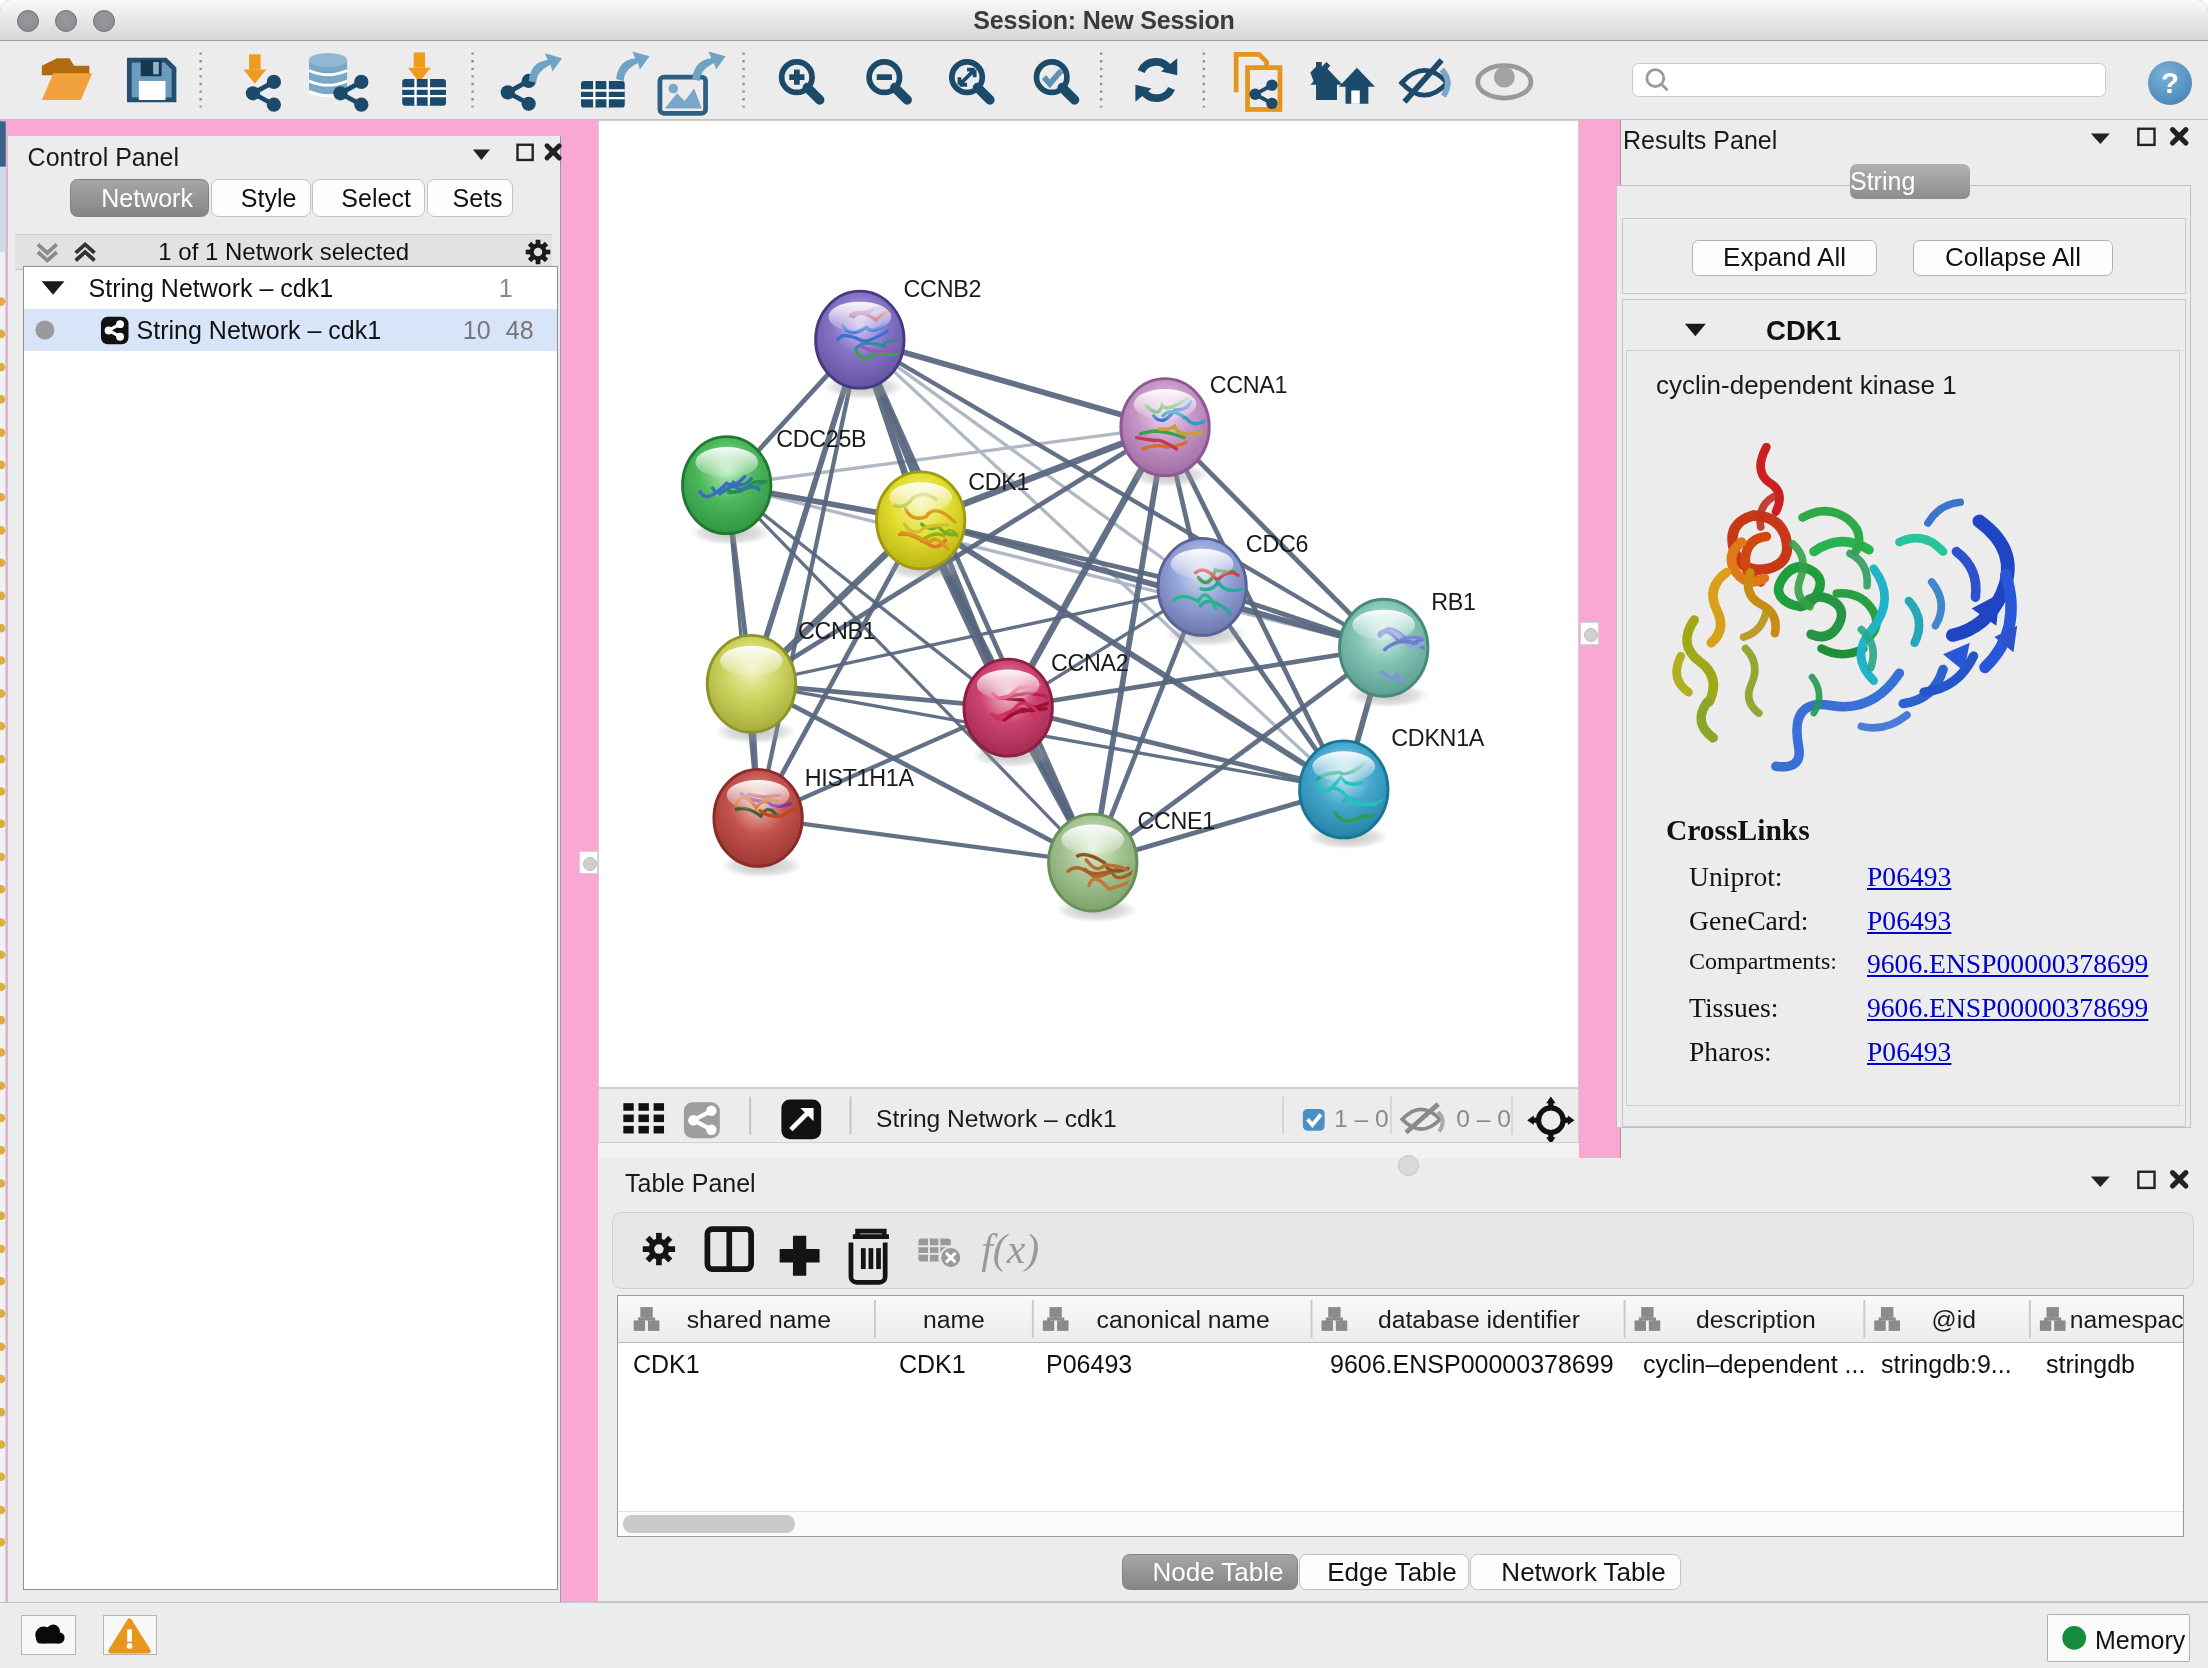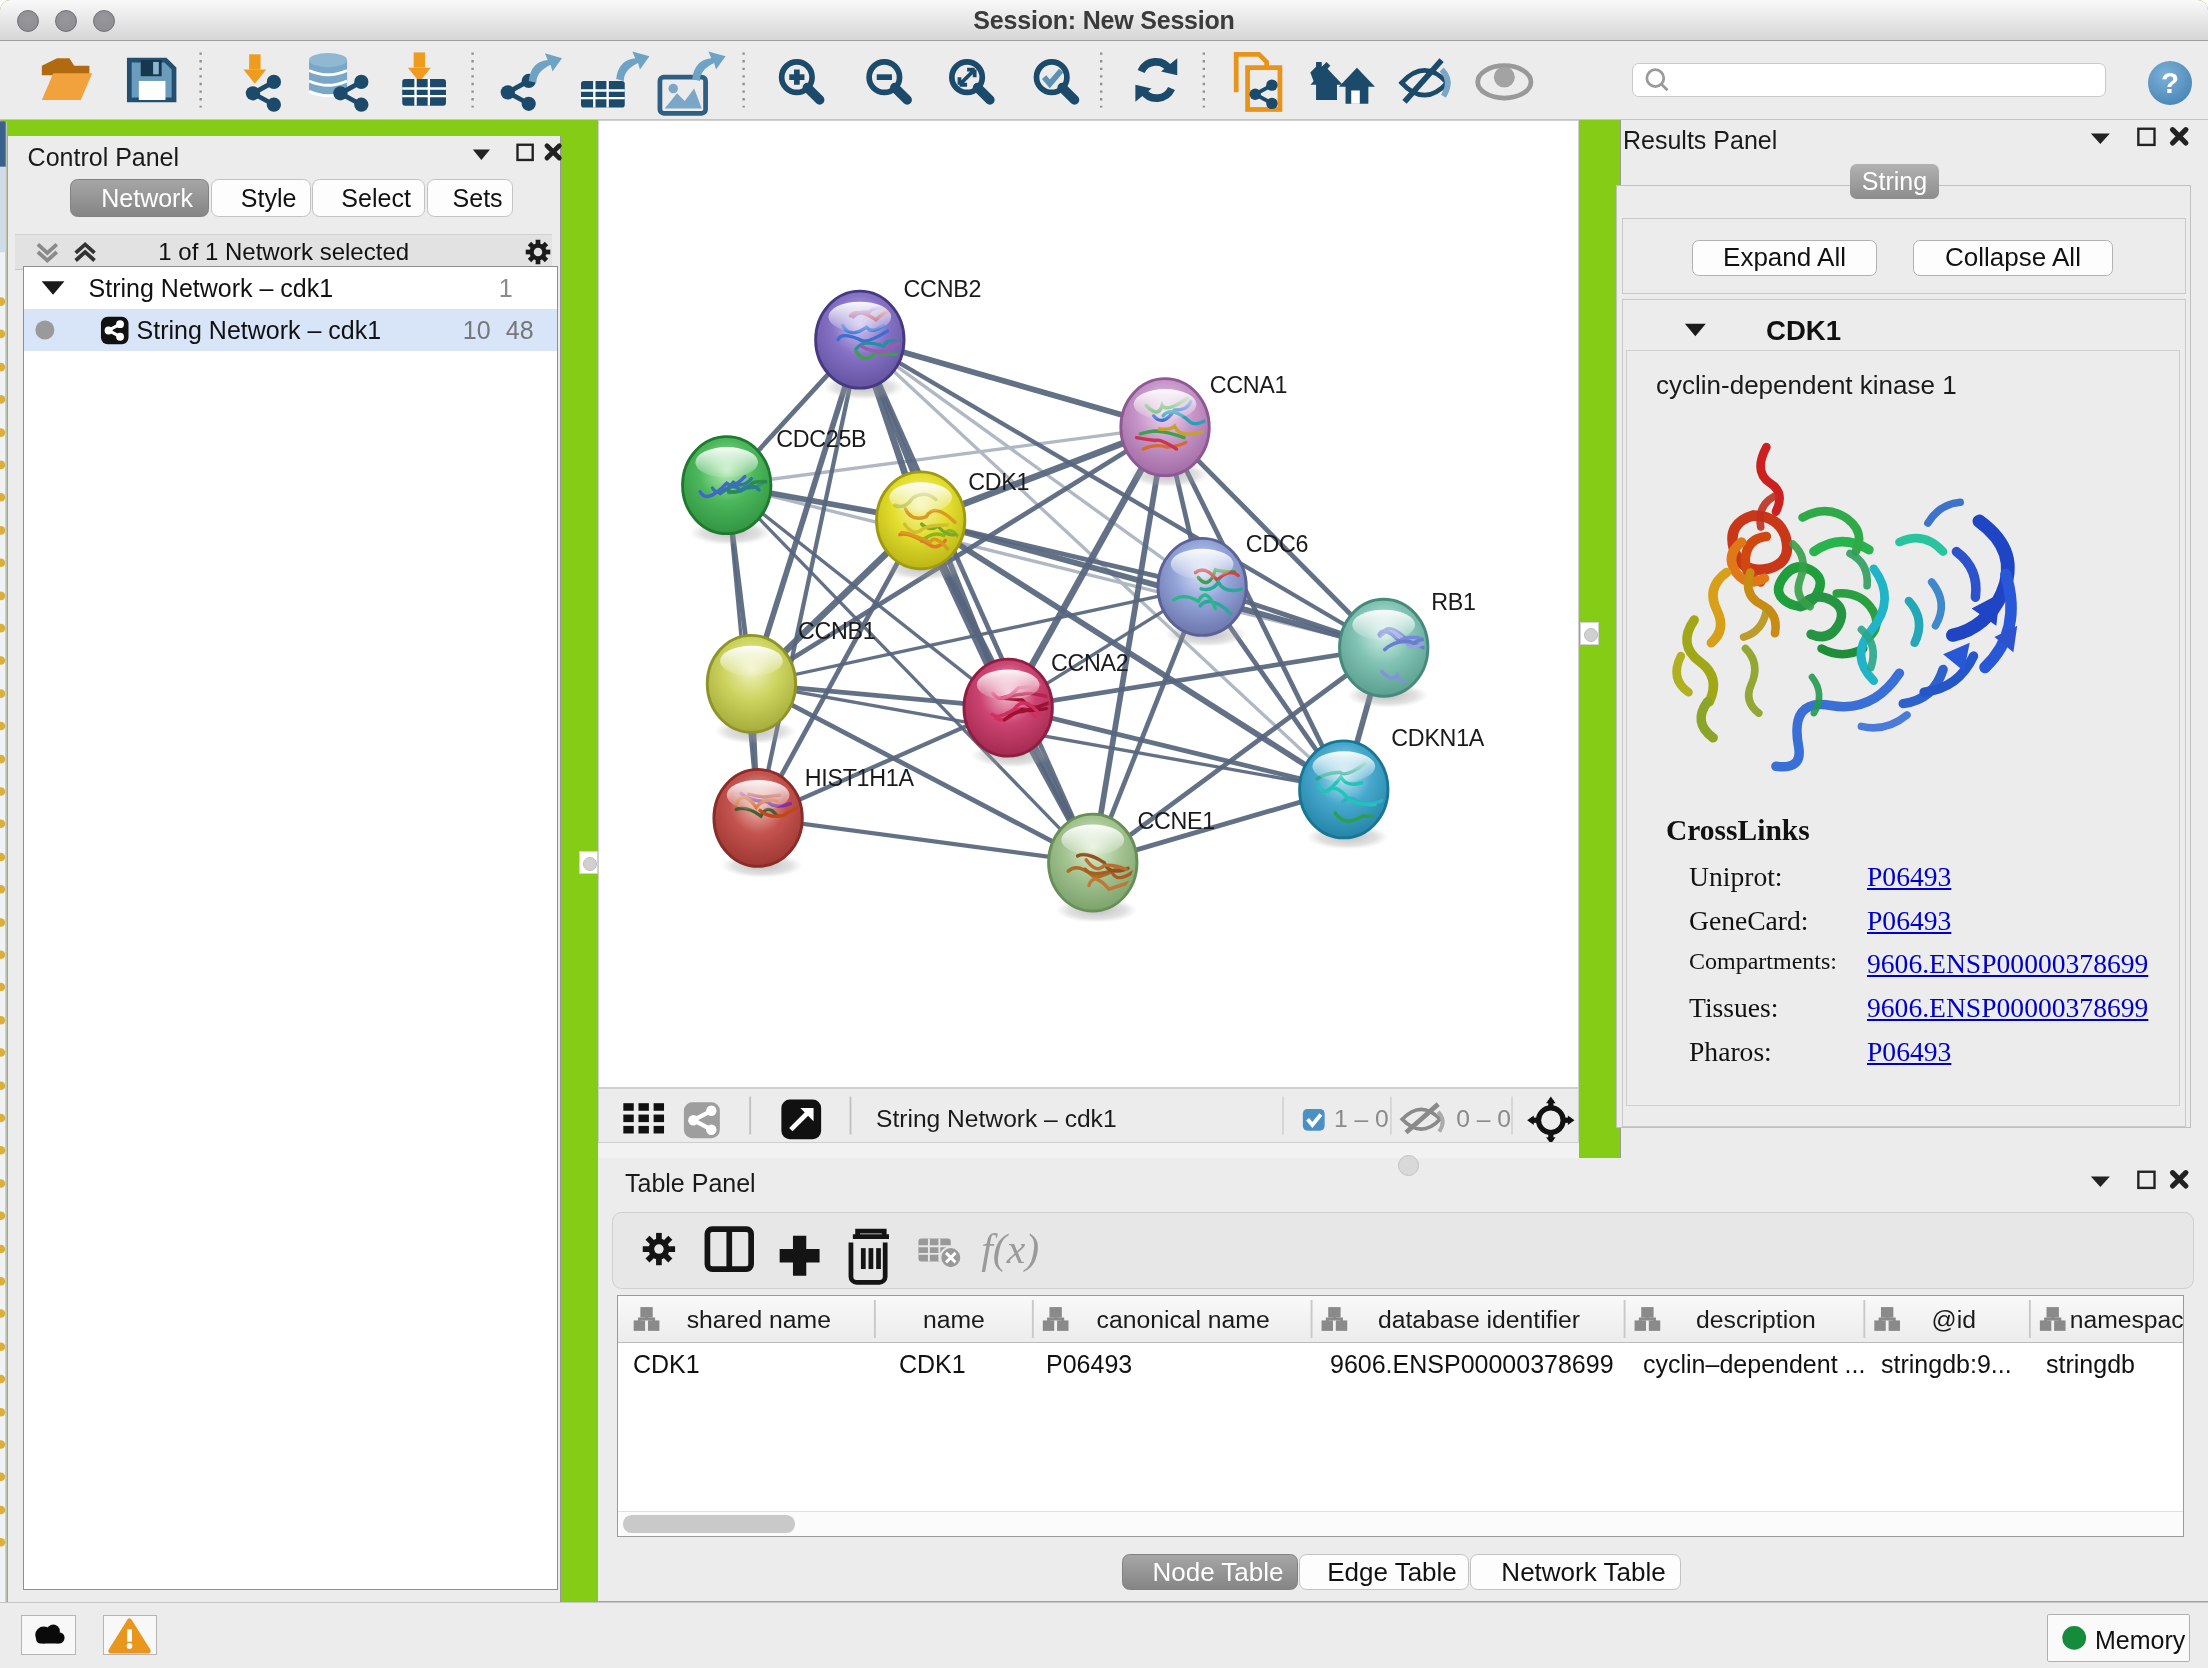--- a/index.html
+++ b/index.html
@@ -1,17 +1,17 @@
 <!DOCTYPE html>
 <html style="font-size:15px"><head>
 <meta charset="utf-8">
 <style>
 html,body{margin:0;padding:0;overflow:hidden;width:2208px;height:1668px;}
 body{font-family:"Liberation Sans",sans-serif;background:#fff;-webkit-font-smoothing:antialiased;}
-#app{position:relative;width:2208px;height:1668px;background:#84cc16;overflow:hidden;border-radius:10.5px 10.5px 0 0;box-shadow:inset 1px 0 0 #a8a8a8, inset -1px 0 0 #a8a8a8;}
+#app{position:relative;width:2208px;height:1668px;background:#f9a8d4;overflow:hidden;border-radius:10.5px 10.5px 0 0;box-shadow:inset 1px 0 0 #a8a8a8, inset -1px 0 0 #a8a8a8;}
 .abs{position:absolute;}
 #titlebar{position:absolute;left:0;top:0;width:2208px;height:40px;
   background:linear-gradient(#f9f9f9,#d6d6d6);border-bottom:1px solid #9f9f9f;}
 .tl{position:absolute;top:9.5px;width:22px;height:22px;border-radius:50%;
   background:radial-gradient(circle at 50% 38%,#97979c,#8b8b90);border:1.4px solid #6f6f74;box-sizing:border-box;}
 #title{position:absolute;left:0;top:0;width:100%;height:40px;line-height:40px;text-align:center;
   font-size:25px;font-weight:600;color:#3b3b3b;letter-spacing:-0.2px;}
 #toolbar{position:absolute;left:0;top:41px;width:2208px;height:78px;background:#ececec;border-bottom:1px solid #c3c3c3;}
 #searchbox{position:absolute;left:1632px;top:22px;width:474px;height:34px;background:#fff;
   border:1.9px solid #c9c9c9;border-radius:6.7px;box-sizing:border-box;}
@@ -599,22 +599,22 @@
     </svg>
   </div>
   <div id="rpanel"></div>
   <div class="panelhead abs" style="left:1623px;top:126px;">Results Panel</div>
   <svg width="124" height="28.5" class="abs" style="left:2083px;top:124px;" viewBox="0 0 130 30">
     <path d="M8,10 l20,0 -10,11 z" fill="#222"></path>
     <rect x="58" y="5" width="17" height="17" fill="none" stroke="#222" stroke-width="2.5"></rect>
     <path d="M94,6 l14,14 m0,-14 l-14,14" stroke="#222" stroke-width="5.5" stroke-linecap="round"></path>
   </svg>
   <div class="abs" style="left:1616px;top:185px;width:575px;height:943px;border:1.9px solid #c0c0c0;box-sizing:border-box;background:#ececec;"></div>
-  <div class="abs" style="left:1850px;top:164px;width:89px;height:35px;border-radius:6.7px;z-index:5;
-    background:linear-gradient(#b2b2b2,#8c8c8c);color:#fff;font-size:25px;text-align:center;line-height:35px;">String</div>
+  <div class="abs" style="left:1850px;top:164px;width:120px;height:35px;border-radius:6.7px;z-index:5;
+    background:linear-gradient(#b2b2b2,#8c8c8c);color:#fff;font-size:25px;text-align:left;line-height:35px;">String</div>
   <div class="abs" style="left:1622px;top:218px;width:564px;height:76px;border:1px solid #c9c9c9;box-sizing:border-box;"></div>
   <div class="abs" style="left:1692px;top:240px;width:185px;height:36px;background:#fdfdfd;border:1px solid #b2b2b2;
     border-radius:6.7px;box-sizing:border-box;font-size:26px;text-align:center;line-height:33px;color:#111;">Expand All</div>
   <div class="abs" style="left:1913px;top:240px;width:200px;height:36px;background:#fdfdfd;border:1px solid #b2b2b2;
     border-radius:6.7px;box-sizing:border-box;font-size:26px;text-align:center;line-height:33px;color:#111;">Collapse All</div>
   <div class="abs" style="left:1622px;top:299px;width:564px;height:828px;border:1px solid #c9c9c9;box-sizing:border-box;"></div>
   <svg width="28.5" height="19" class="abs" style="left:1683px;top:321px;" viewBox="0 0 30 20">
       <path d="M2,3 l22,0 -11,13 z" fill="#1a1a1a"></path>
     </svg>
   <div class="abs" style="left:1766px;top:315px;font-size:27.6px;font-weight:bold;color:#111;">CDK1</div>

